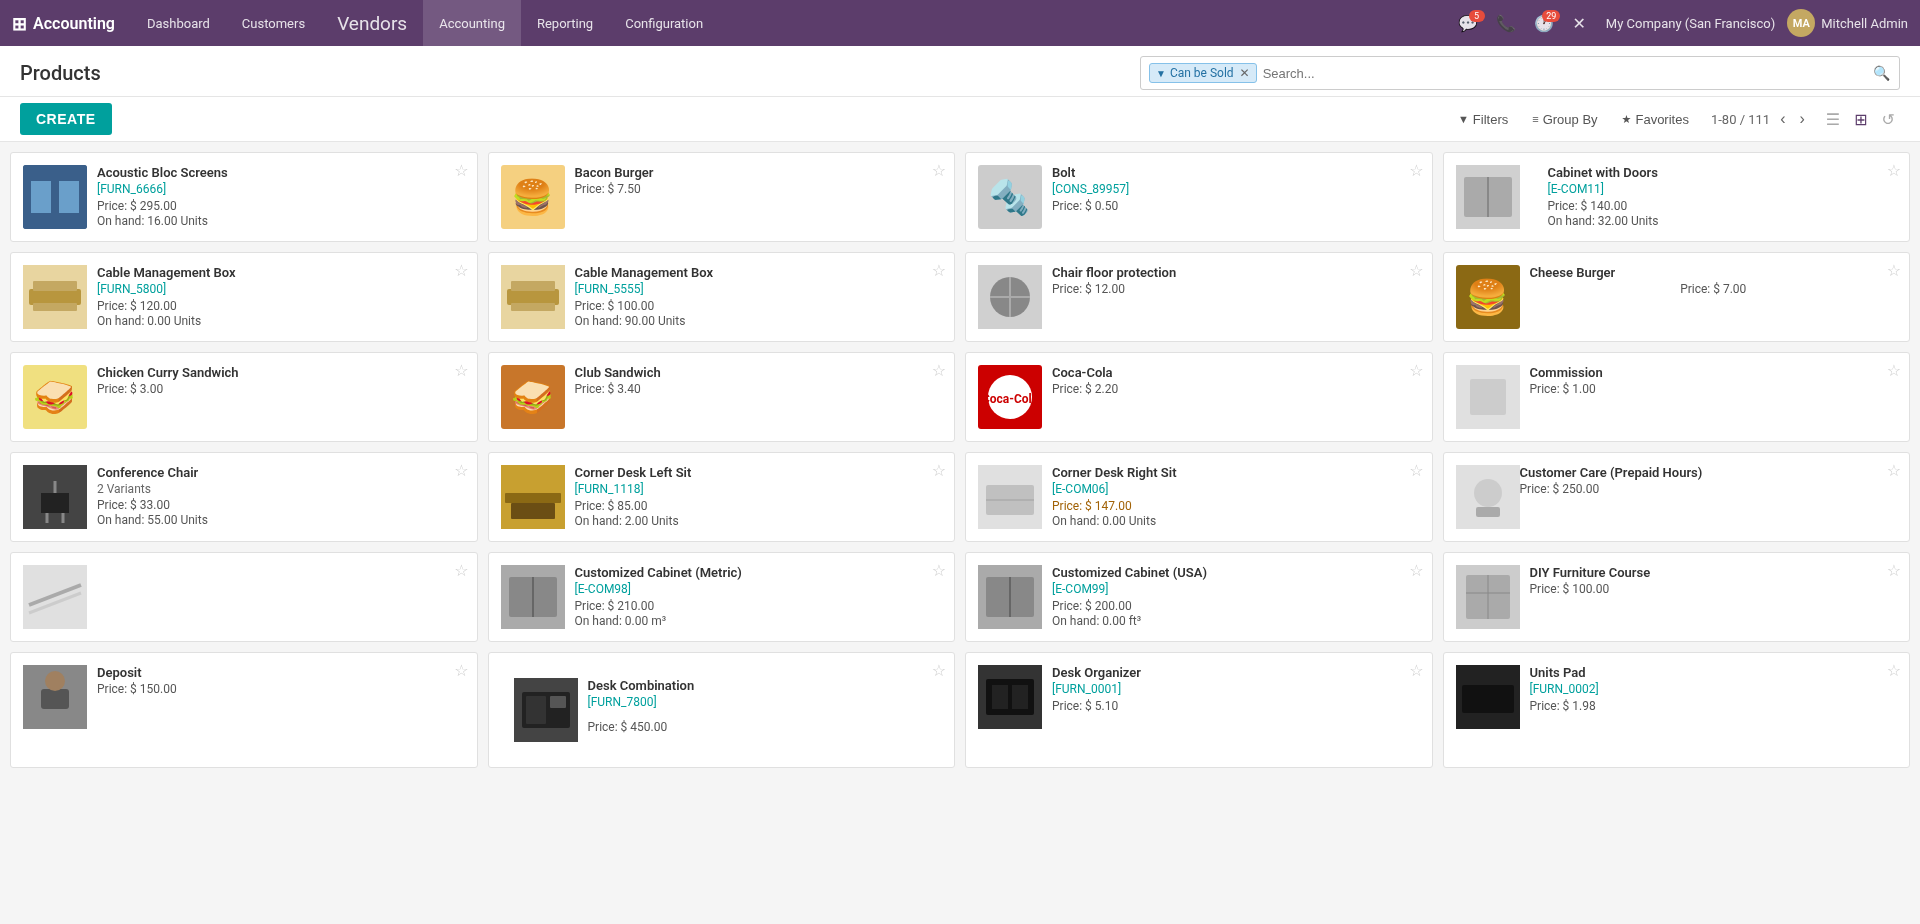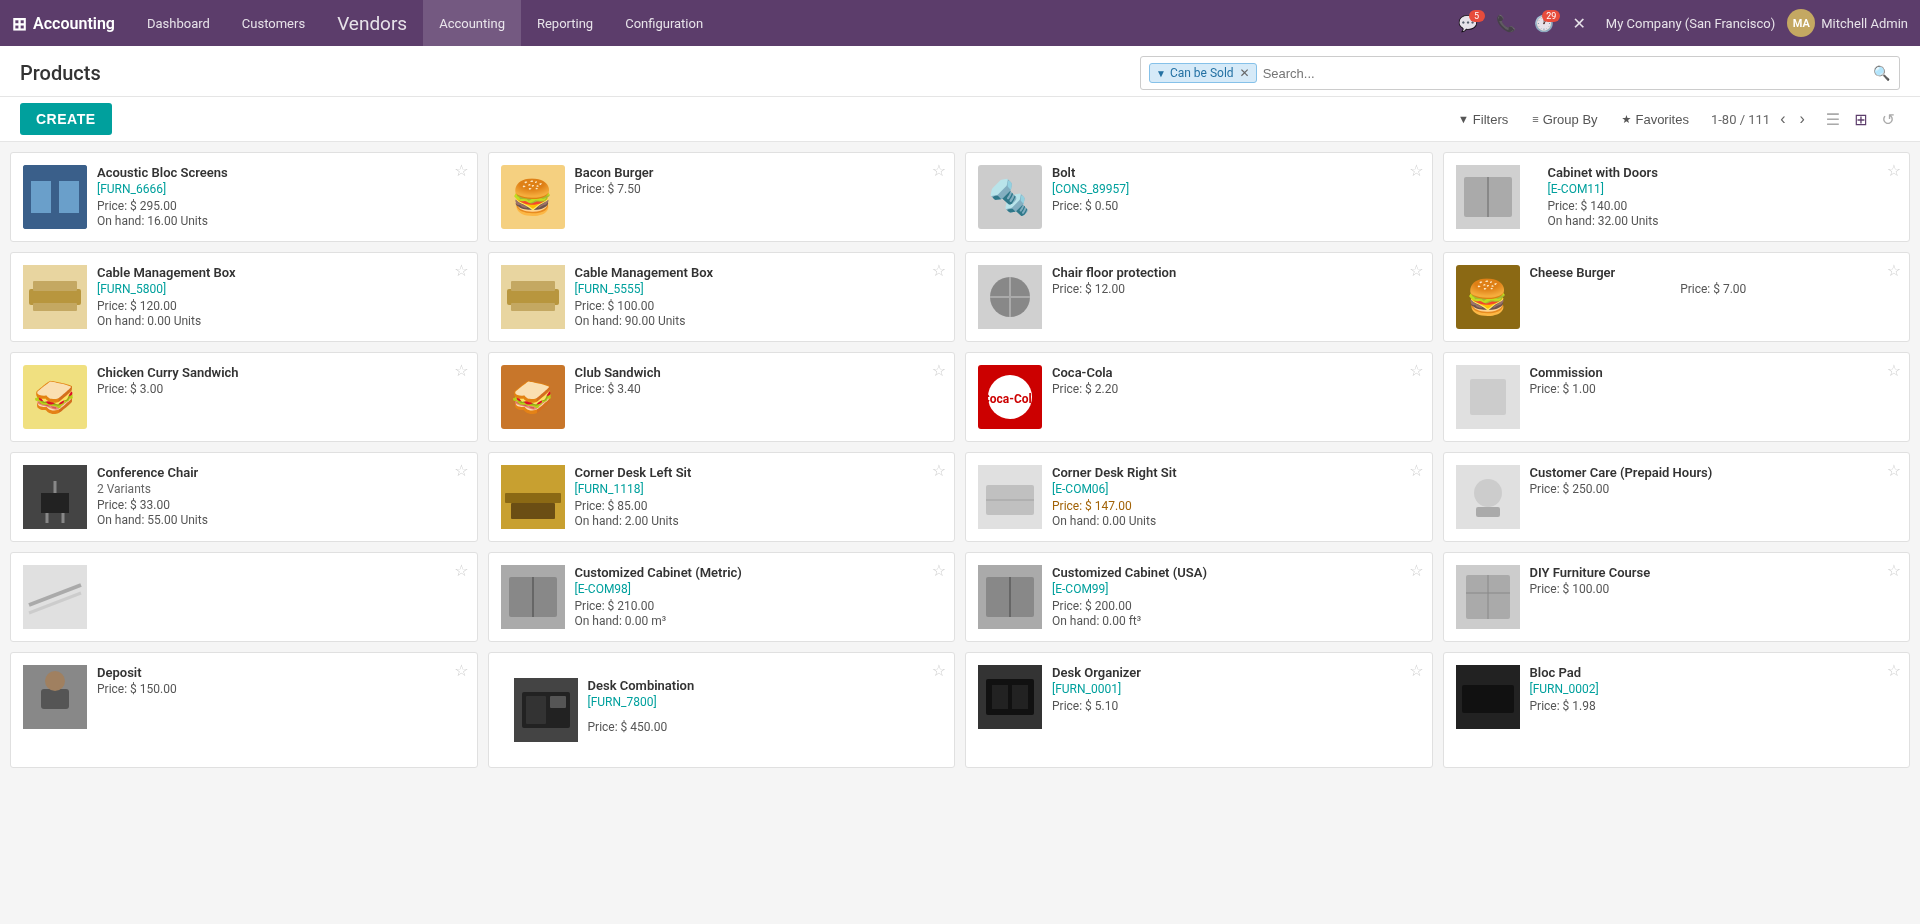--- a/index.html
+++ b/index.html
@@ -300,21 +300,21 @@
       </div>
       <div style="flex:1;min-width:0;">
         <div style="font-size:13px;font-weight:600;color:#333;margin-bottom:2px;">Corner Desk Right Sit</div>
         <div style="font-size:12px;color:#00a09d;margin-bottom:3px;">[E-COM06]</div>
         <div style="font-size:12px;color:#a16207;margin-bottom:1px;">Price: $ 147.00</div>
         <div style="font-size:12px;color:#555;">On hand: 0.00 Units</div>
       </div>
       <button style="position:absolute;top:8px;right:8px;border:none;background:none;cursor:pointer;color:#ccc;font-size:16px;">☆</button>
     </div>
 
-    <div style="background:#fff;border:1px solid #e0e0e0;border-radius:3px;padding:12px;display:flex;align-items:flex-start;gap:10px;position:relative;cursor:pointer;">
+    <div style="background:#fff;border:1px solid #e0e0e0;border-radius:3px;padding:12px;display:flex;align-items:flex-start;gap:0;position:relative;cursor:pointer;">
       <div style="width:64px;height:64px;min-width:64px;background:#e0e0e0;border-radius:3px;display:flex;align-items:center;justify-content:center;font-size:28px;">
         <svg viewBox="0 0 64 64" width="64" height="64">
             <rect width="64" height="64" fill="#e0e0e0"></rect>
             <circle cx="32" cy="28" r="14" fill="#ccc"></circle>
             <rect x="20" y="42" width="24" height="10" fill="#aaa" rx="2"></rect>
           </svg>
       </div>
       <div style="flex:1;min-width:0;">
         <div style="font-size:13px;font-weight:600;color:#333;margin-bottom:2px;">Customer Care (Prepaid Hours)</div>
         <div style="font-size:12px;color:#555;margin-bottom:1px;">Price: $ 250.00</div>
@@ -433,20 +433,20 @@
     </div>
 
     <div style="background:#fff;border:1px solid #e0e0e0;border-radius:3px;padding:12px;display:flex;align-items:flex-start;gap:10px;position:relative;cursor:pointer;">
       <div style="width:64px;height:64px;min-width:64px;background:#111;border-radius:3px;display:flex;align-items:center;justify-content:center;font-size:28px;">
         <svg viewBox="0 0 64 64" width="64" height="64">
             <rect width="64" height="64" fill="#222"></rect>
             <rect x="6" y="20" width="52" height="28" fill="#111" rx="2"></rect>
           </svg>
       </div>
       <div style="flex:1;min-width:0;">
-        <div style="font-size:13px;font-weight:600;color:#333;margin-bottom:2px;">Bloc Pad</div>
+        <div style="font-size:13px;font-weight:600;color:#333;margin-bottom:2px;">Units Pad</div>
         <div style="font-size:12px;color:#00a09d;margin-bottom:3px;">[FURN_0002]</div>
         <div style="font-size:12px;color:#555;margin-bottom:1px;">Price: $ 1.98</div>
       </div>
       <button style="position:absolute;top:8px;right:8px;border:none;background:none;cursor:pointer;color:#ccc;font-size:16px;">☆</button>
     </div>
   </div>
 </div>
 
 </body></html>

